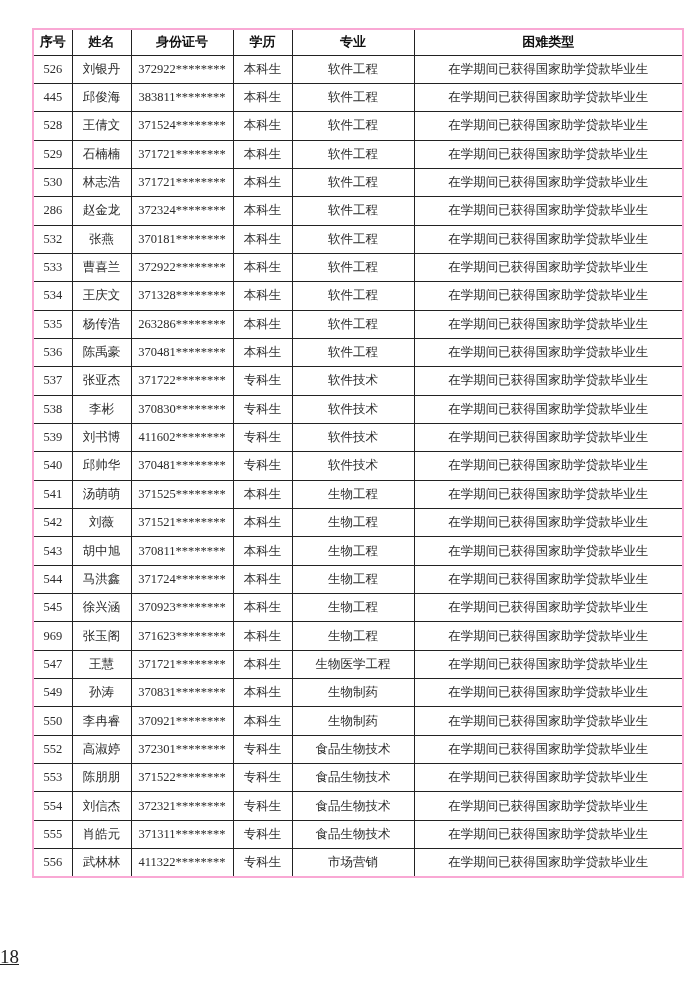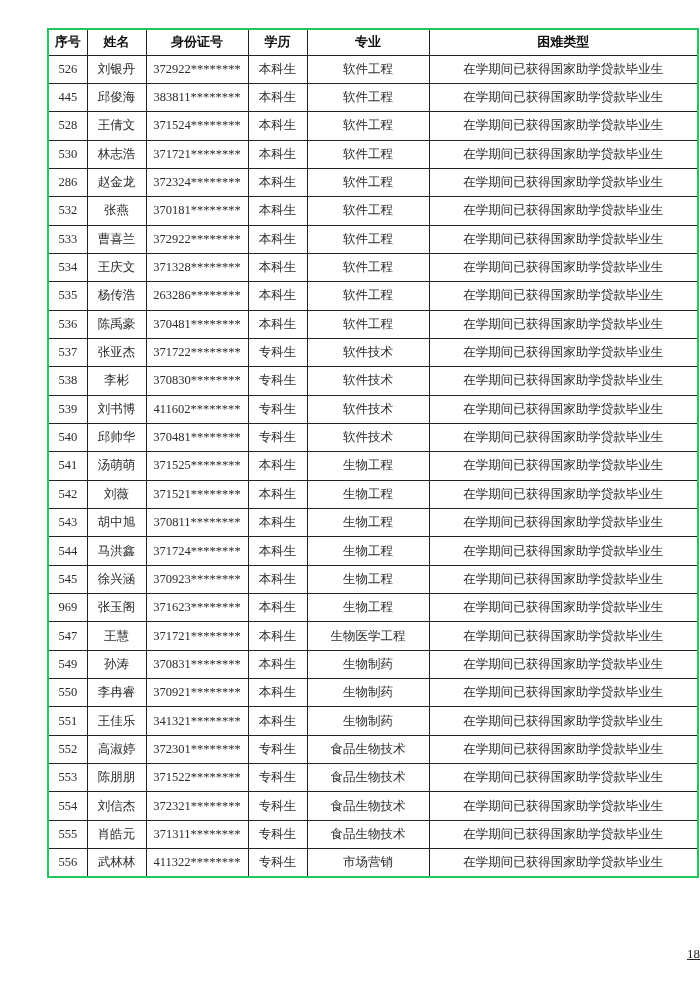--- a/index.html
+++ b/index.html
@@ -11,26 +11,26 @@
     position: relative;
     width: 700px;
     height: 990px;
     background: #ffffff;
     font-family: "Liberation Serif", "DejaVu Serif", serif;
     color: #1f1f1f;
     overflow: hidden;
   }
   table.roster {
     position: absolute;
-    left: 47px;
+    left: 32px;
     top: 28px;
     width: 650px;
     border-collapse: collapse;
     table-layout: fixed;
-    border: 2px solid #22c55e;
+    border: 2px solid #f9a8d4;
   }
   table.roster th, table.roster td {
     border: 1px solid #222222;
     padding: 0 2px;
     text-align: center;
     vertical-align: middle;
     overflow: hidden;
     white-space: nowrap;
   }
   table.roster thead tr {
@@ -47,22 +47,22 @@
   }
   table.roster td {
     font-size: 12.5px;
     color: #2b2b2b;
   }
   .page-number {
     position: absolute;
     left: 0;
     top: 946px;
     width: 100%;
-    text-align: right;
-    font-size: 13px;
+    text-align: left;
+    font-size: 19px;
     color: #222222;
     text-decoration: underline;
   }
 </style>
 </head>
 <body>
 
 <div class="page">
 
   <table class="roster">
@@ -103,20 +103,28 @@
         </tr>
         <tr>
           <td class="cell-index">528</td>
           <td class="cell-name">王倩文</td>
           <td class="cell-id-number">371524********</td>
           <td class="cell-education">本科生</td>
           <td class="cell-major">软件工程</td>
           <td class="cell-difficulty-type">在学期间已获得国家助学贷款毕业生</td>
         </tr>
         <tr>
+          <td class="cell-index">529</td>
+          <td class="cell-name">石楠楠</td>
+          <td class="cell-id-number">371721********</td>
+          <td class="cell-education">本科生</td>
+          <td class="cell-major">软件工程</td>
+          <td class="cell-difficulty-type">在学期间已获得国家助学贷款毕业生</td>
+        </tr>
+        <tr>
           <td class="cell-index">530</td>
           <td class="cell-name">林志浩</td>
           <td class="cell-id-number">371721********</td>
           <td class="cell-education">本科生</td>
           <td class="cell-major">软件工程</td>
           <td class="cell-difficulty-type">在学期间已获得国家助学贷款毕业生</td>
         </tr>
         <tr>
           <td class="cell-index">286</td>
           <td class="cell-name">赵金龙</td>
@@ -263,28 +271,20 @@
         </tr>
         <tr>
           <td class="cell-index">550</td>
           <td class="cell-name">李冉睿</td>
           <td class="cell-id-number">370921********</td>
           <td class="cell-education">本科生</td>
           <td class="cell-major">生物制药</td>
           <td class="cell-difficulty-type">在学期间已获得国家助学贷款毕业生</td>
         </tr>
         <tr>
-          <td class="cell-index">551</td>
-          <td class="cell-name">王佳乐</td>
-          <td class="cell-id-number">341321********</td>
-          <td class="cell-education">本科生</td>
-          <td class="cell-major">生物制药</td>
-          <td class="cell-difficulty-type">在学期间已获得国家助学贷款毕业生</td>
-        </tr>
-        <tr>
           <td class="cell-index">552</td>
           <td class="cell-name">高淑婷</td>
           <td class="cell-id-number">372301********</td>
           <td class="cell-education">专科生</td>
           <td class="cell-major">食品生物技术</td>
           <td class="cell-difficulty-type">在学期间已获得国家助学贷款毕业生</td>
         </tr>
         <tr>
           <td class="cell-index">553</td>
           <td class="cell-name">陈朋朋</td>

